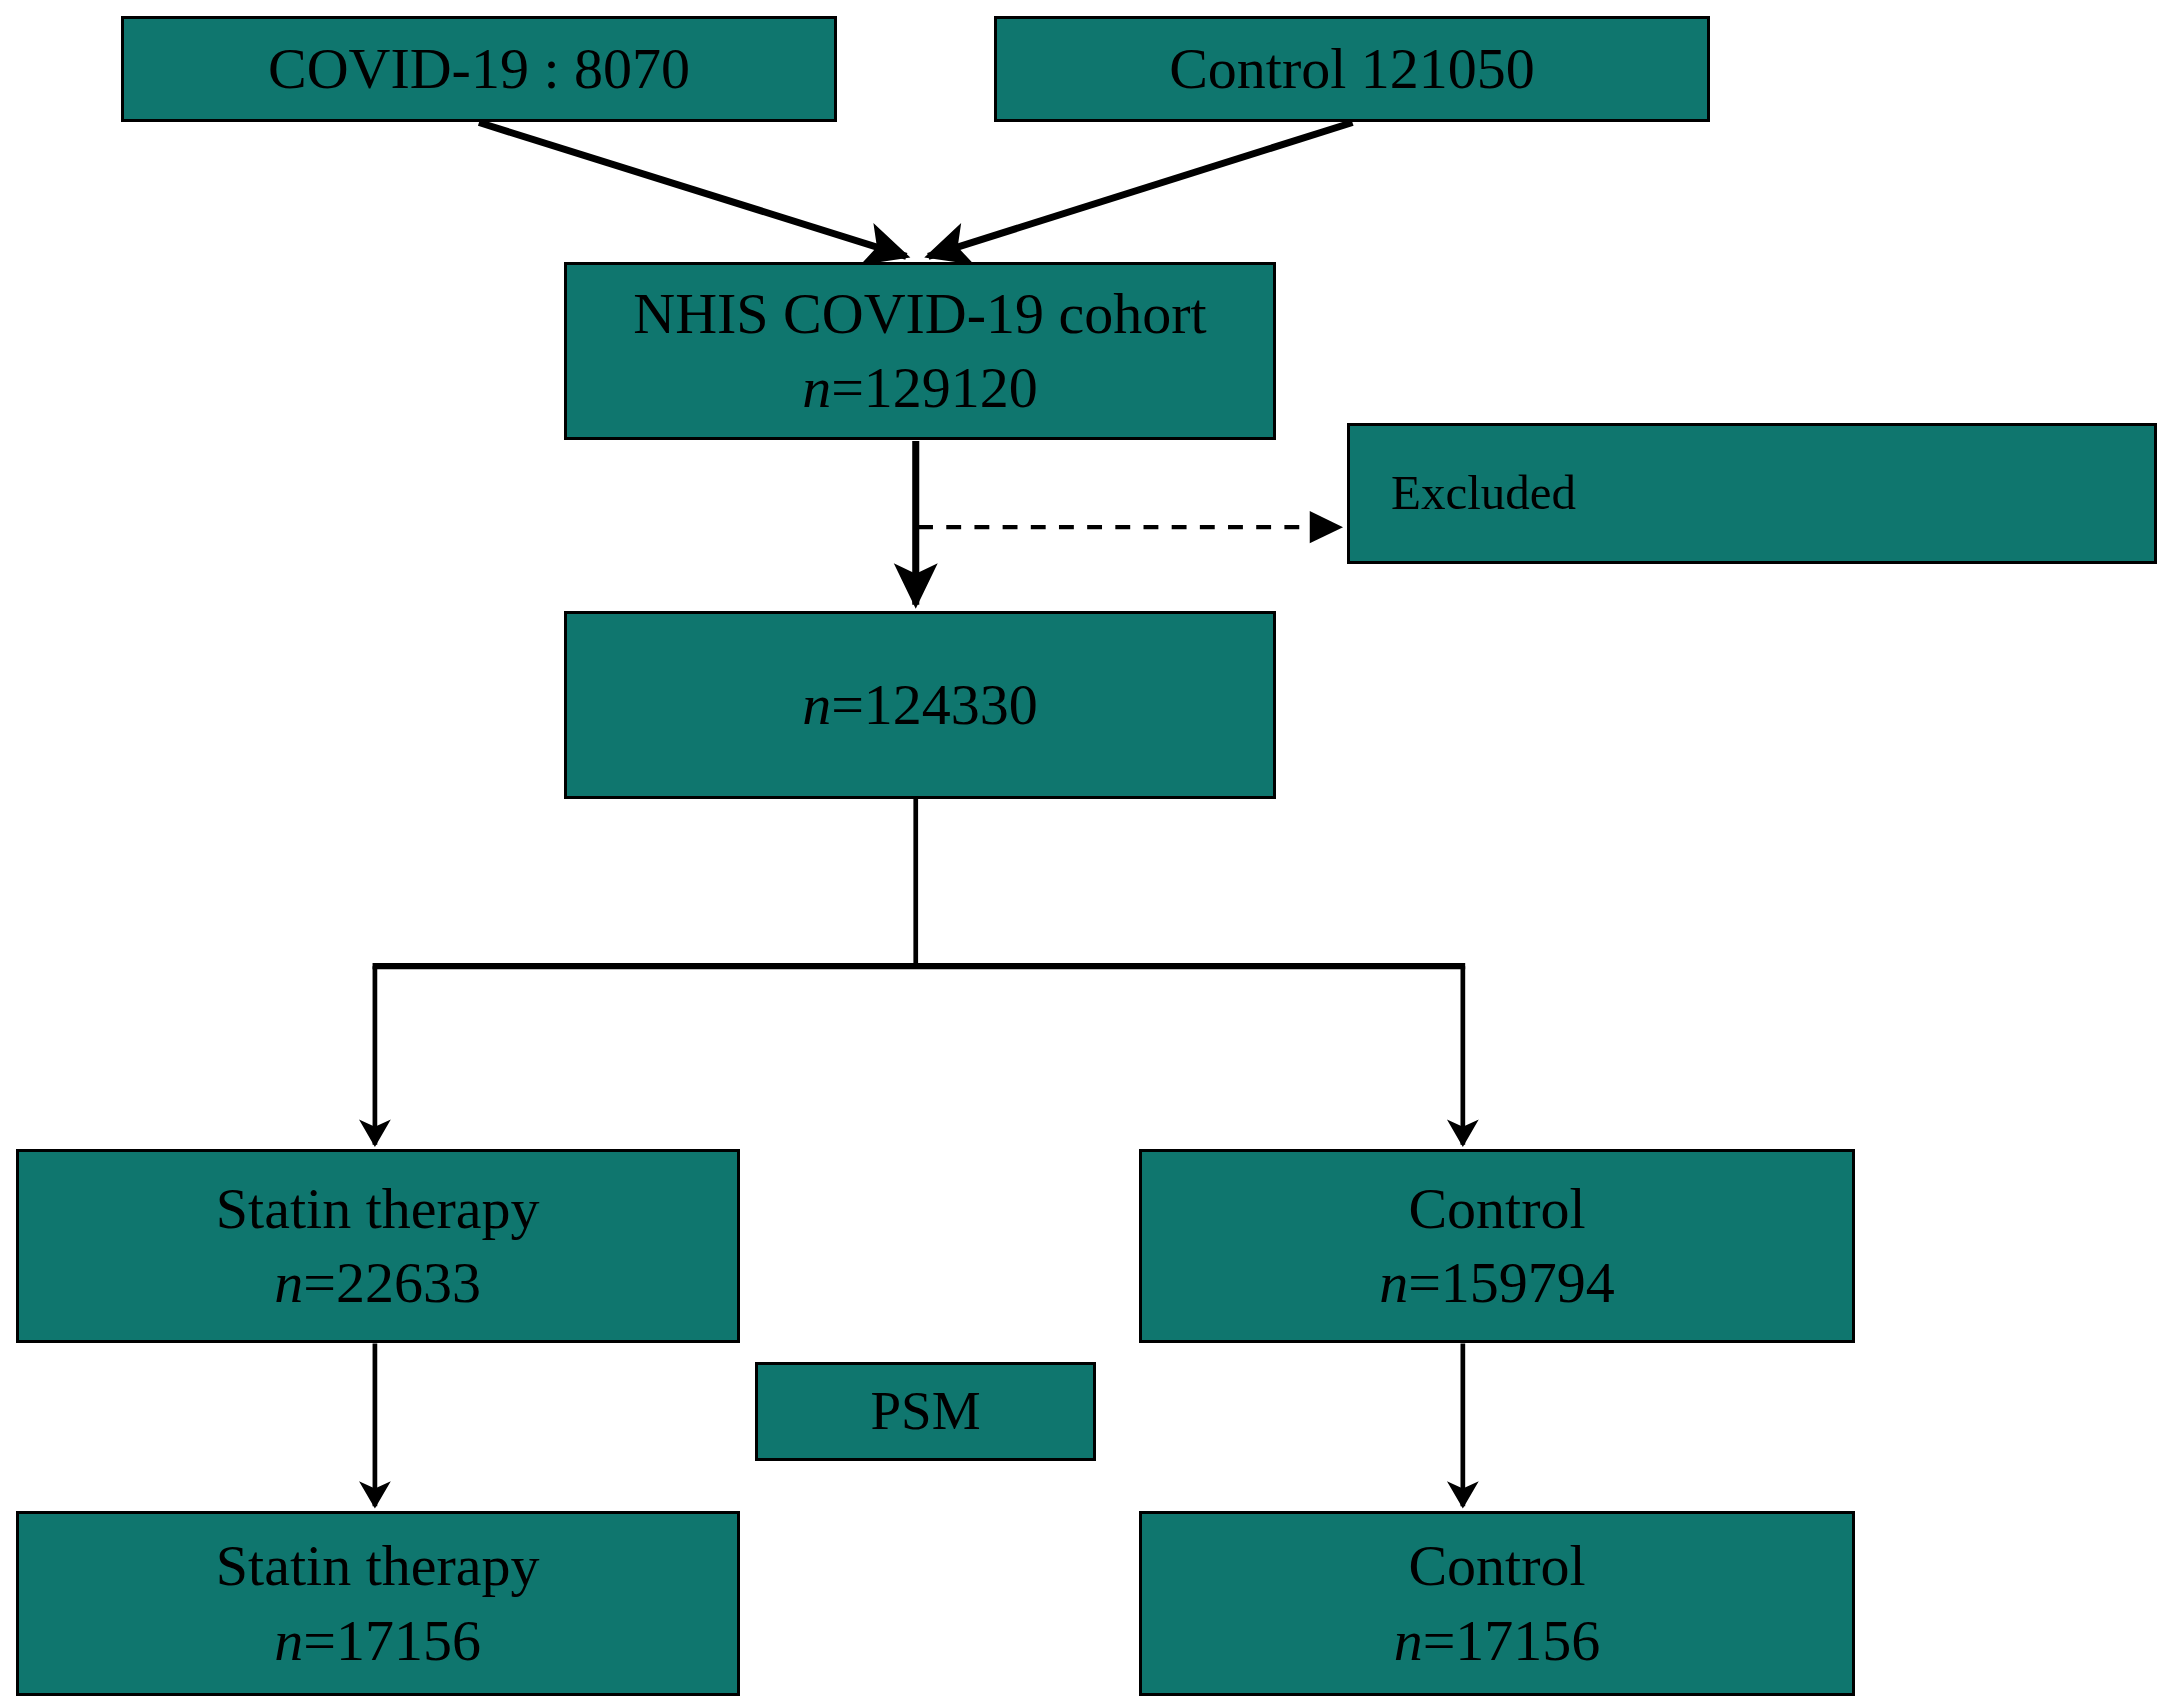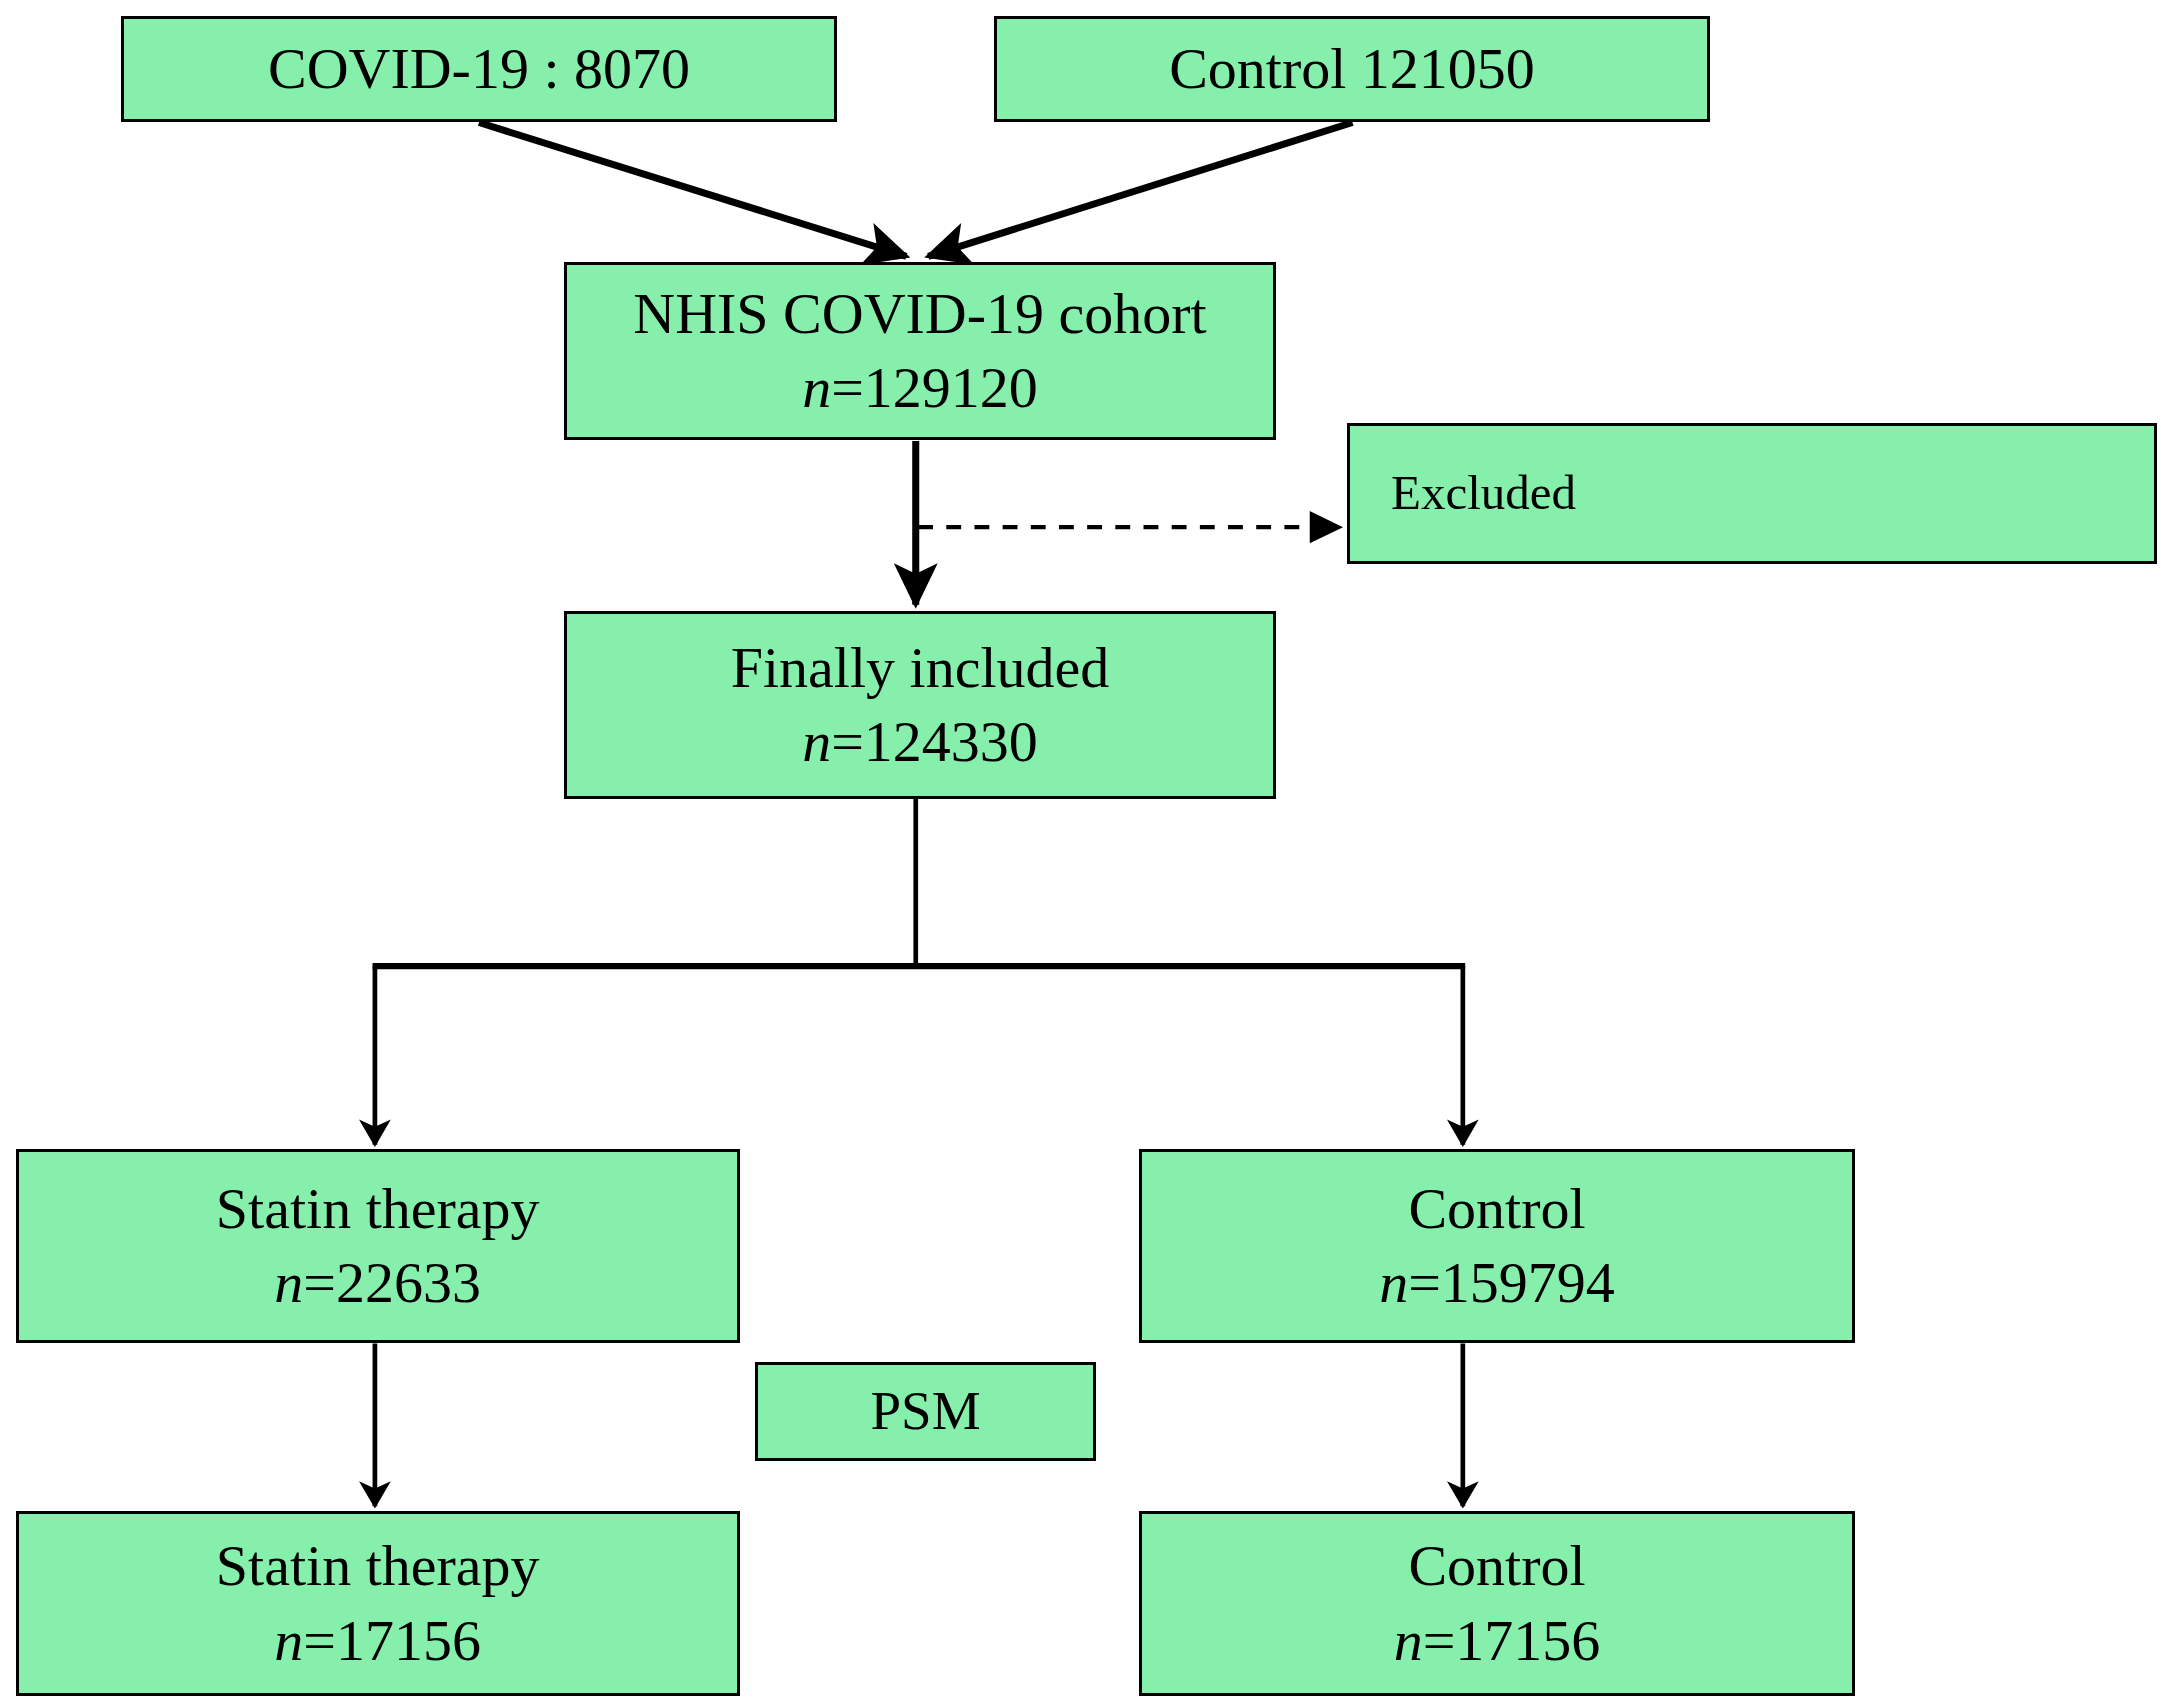--- a/index.html
+++ b/index.html
@@ -21,21 +21,21 @@
     left: 0;
     top: 0;
     width: 2161px;
     height: 1700px;
     pointer-events: none;
   }
   .node {
     position: absolute;
     box-sizing: border-box;
     border: 3.1px solid #000000;
-    background: #86efac;
+    background: #0f766e;
     display: flex;
     flex-direction: column;
     align-items: center;
     justify-content: center;
     text-align: center;
     line-height: 1.28;
   }
   .node.left-align {
     align-items: flex-start;
     text-align: left;
@@ -118,21 +118,20 @@
   <div class="node" id="node-cohort">
     <span class="node-line">NHIS COVID-19 cohort</span>
     <span class="node-line"><span class="ital">n</span><span>=129120</span></span>
   </div>
 
   <div class="node left-align" id="node-excluded">
     <span class="node-line small">Excluded</span>
   </div>
 
   <div class="node" id="node-included">
-    <span class="node-line">Finally included</span>
     <span class="node-line"><span class="ital">n</span><span>=124330</span></span>
   </div>
 
   <div class="node" id="node-statin-pre">
     <span class="node-line">Statin therapy</span>
     <span class="node-line"><span class="ital">n</span><span>=22633</span></span>
   </div>
 
   <div class="node" id="node-control-pre">
     <span class="node-line">Control</span>

